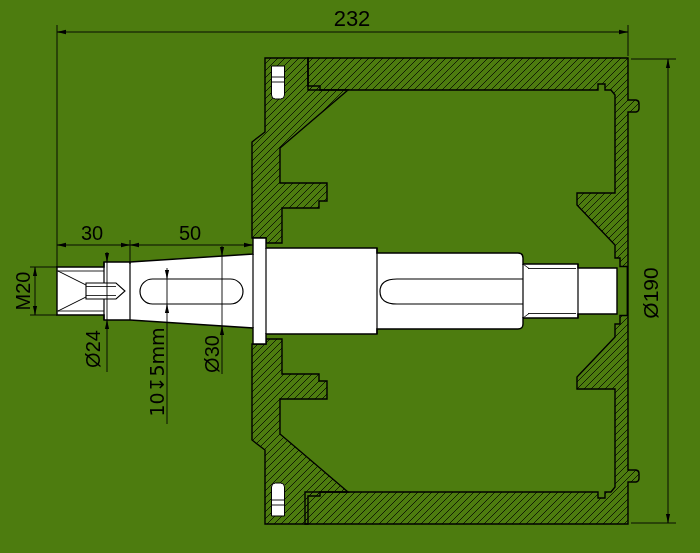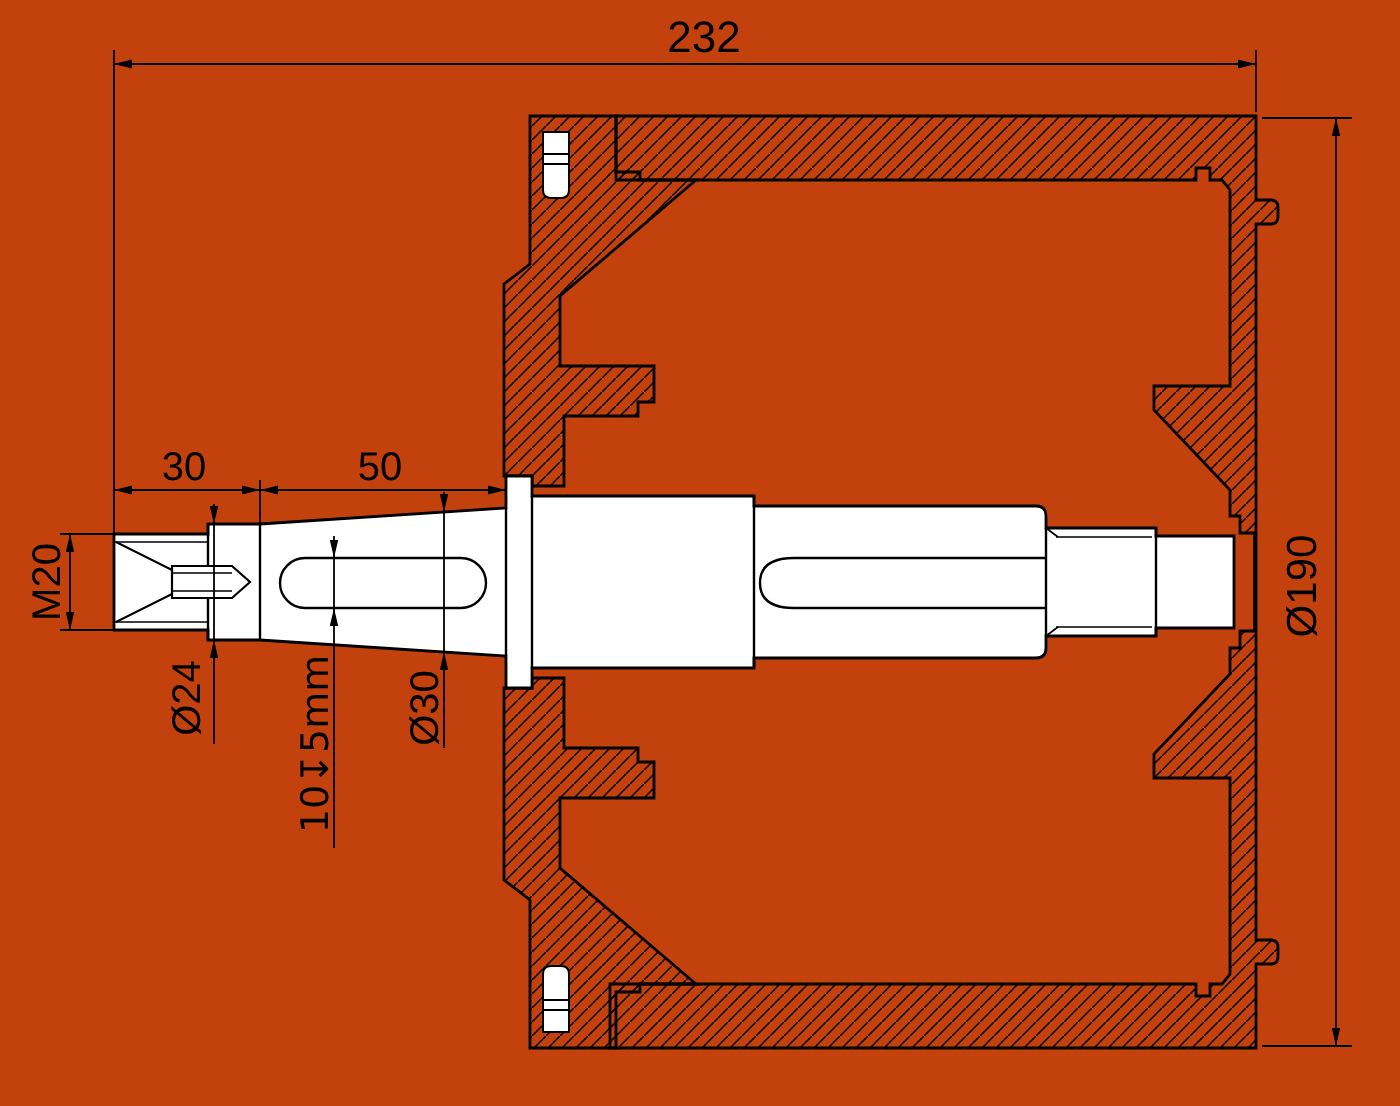--- a/index.html
+++ b/index.html
@@ -1,16 +1,16 @@
 <!DOCTYPE html>
 <html><head>
 <meta charset="utf-8">
 <style>
   html,body{margin:0;padding:0;background:#ffffff;}
-  .stage{position:relative;width:700px;height:553px;background:#c2410c;overflow:hidden;
+  .stage{position:relative;width:700px;height:553px;background:#4d7c0f;overflow:hidden;
          font-family:"Liberation Sans",sans-serif;}
   svg{display:block}
   text{font-family:"Liberation Sans",sans-serif;fill:#000;}
   .dimtxt{font-size:20px;}
   .dimtxt-big{font-size:22px;}
   .dimtxt-d190{font-size:21px;}
   .keytxt{font-family:"DejaVu Sans","Liberation Sans",sans-serif;font-size:19px;}
 </style>
 </head>
 <body>

